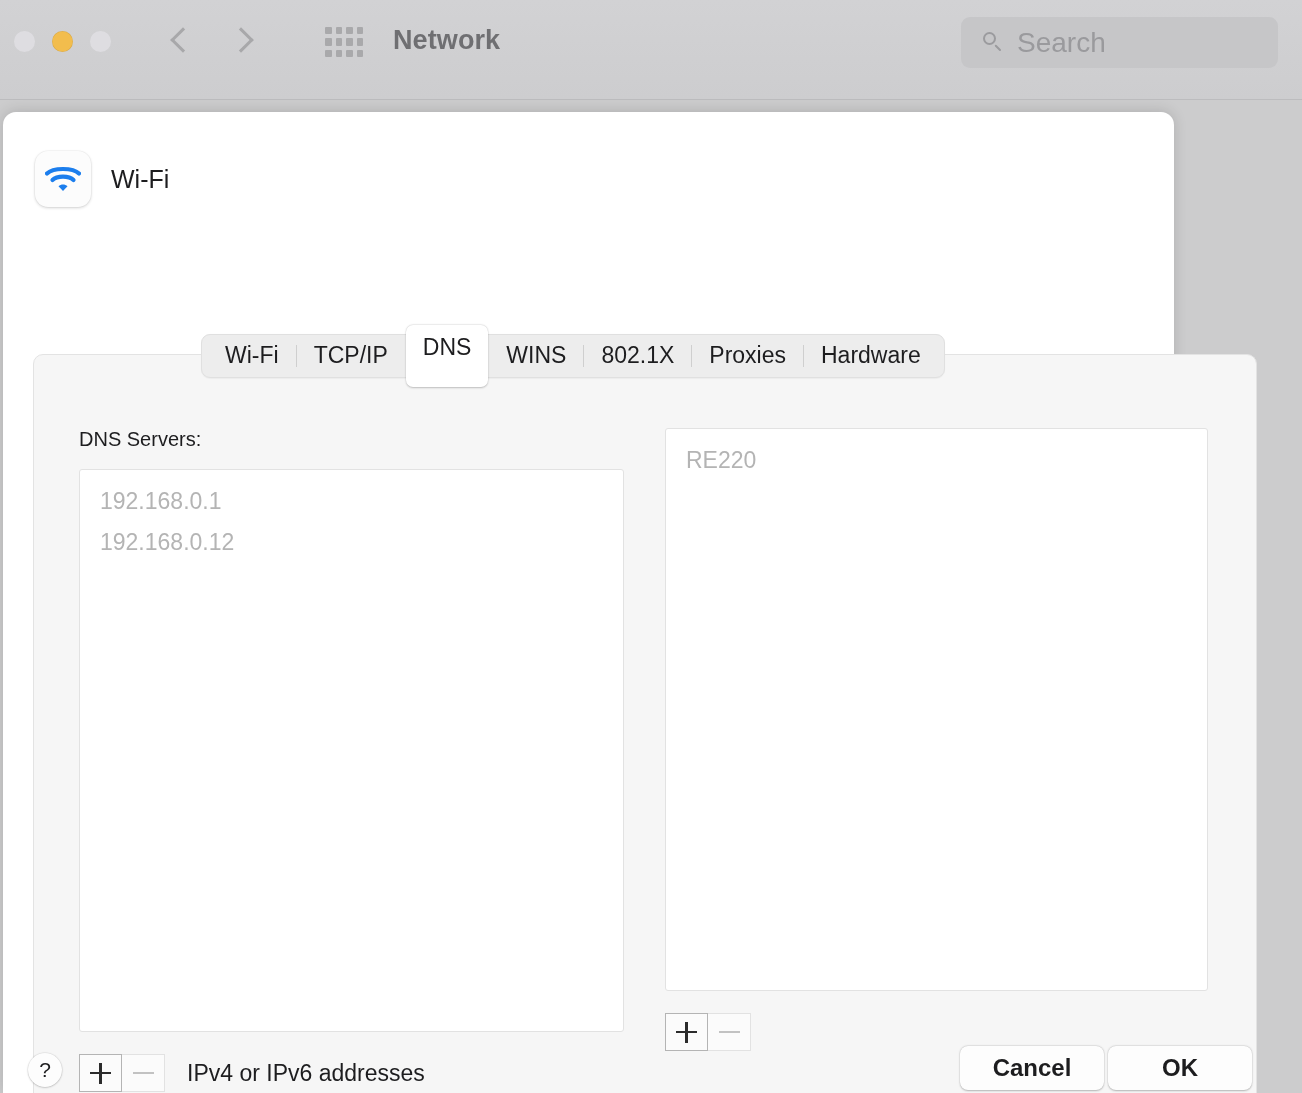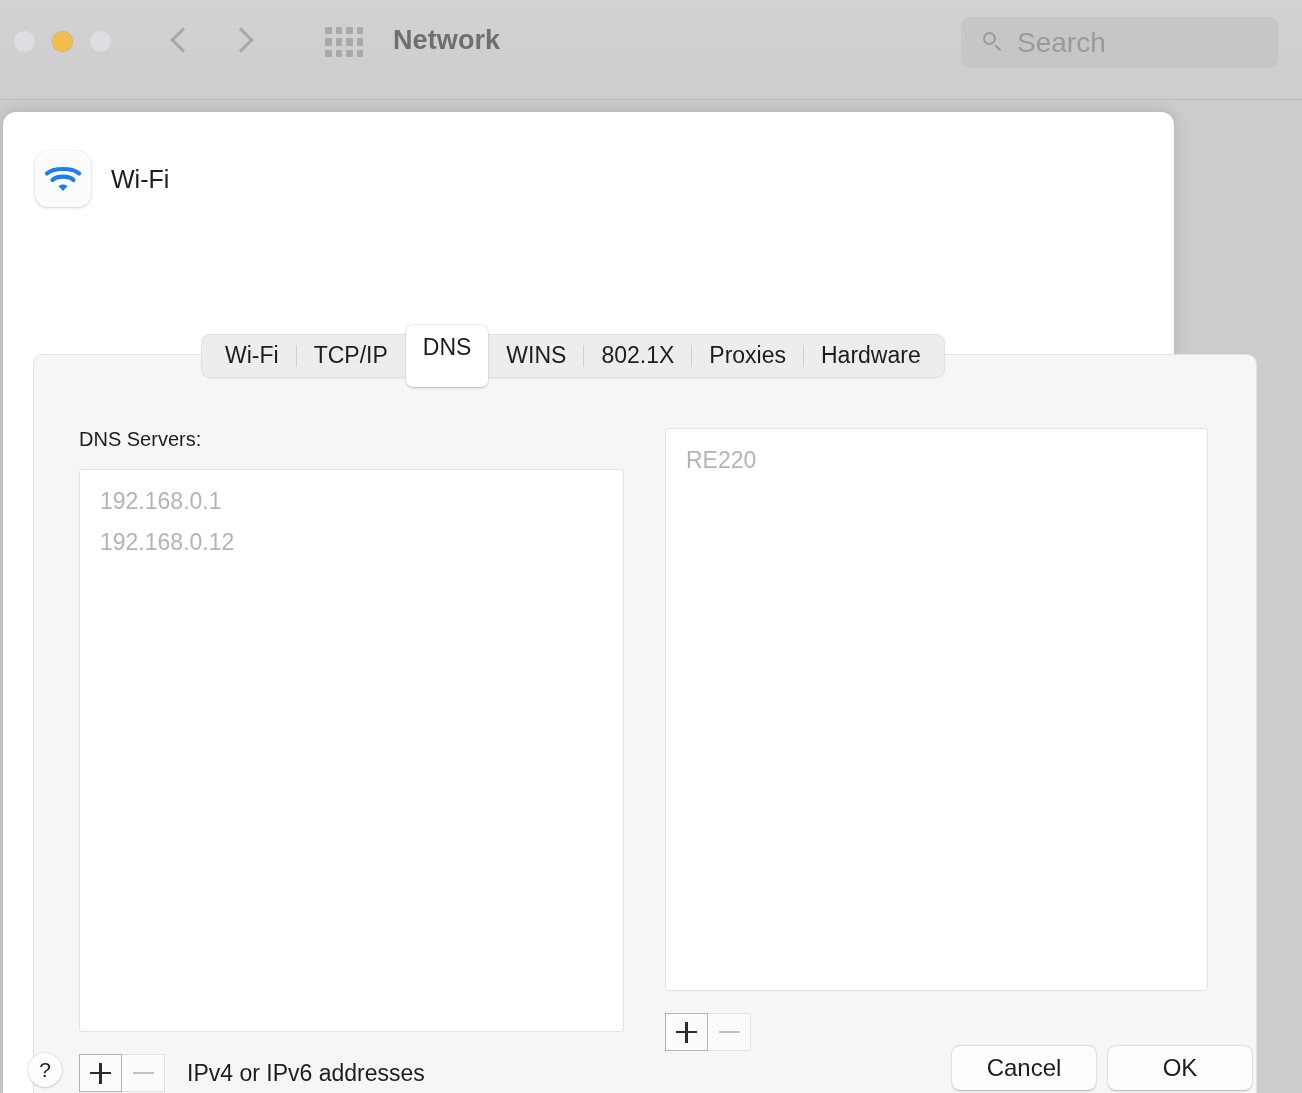--- a/index.html
+++ b/index.html
@@ -310,21 +310,22 @@
     justify-content: center;
     font-size: 21px;
     color: #1d1d1f;
     cursor: default;
     box-sizing: border-box;
   }
   .footer-buttons {
     position: absolute;
     right: 50px; top: 1046px;
     display: flex;
-    gap: 12px;
+    gap: 4px;
+    font-weight: bold;
   }
   .btn {
     min-width: 144px;
     height: 44px;
     background: #fdfdfd;
     border-radius: 8px;
     box-shadow: 0 0.5px 2px rgba(0,0,0,.26), 0 0 0 0.5px rgba(0,0,0,.05);
     display: flex;
     align-items: center;
     justify-content: center;

